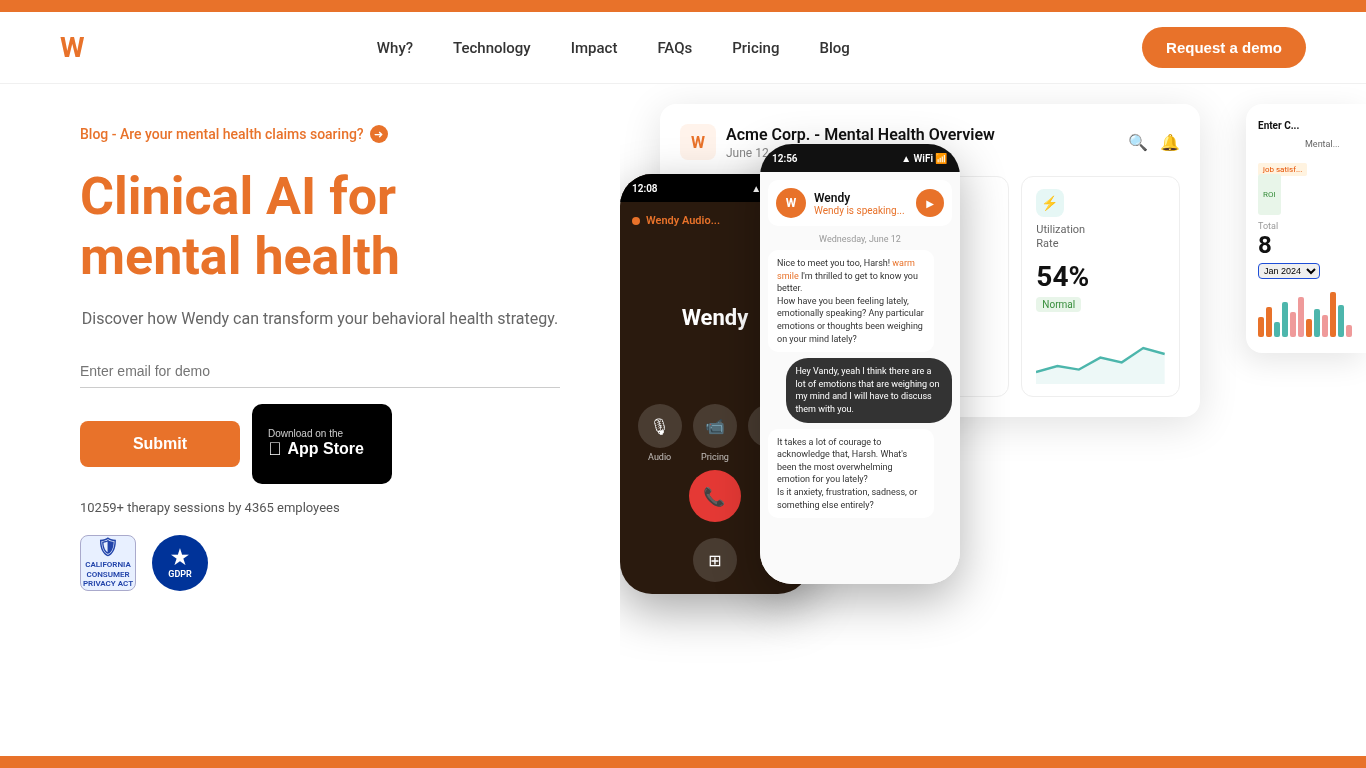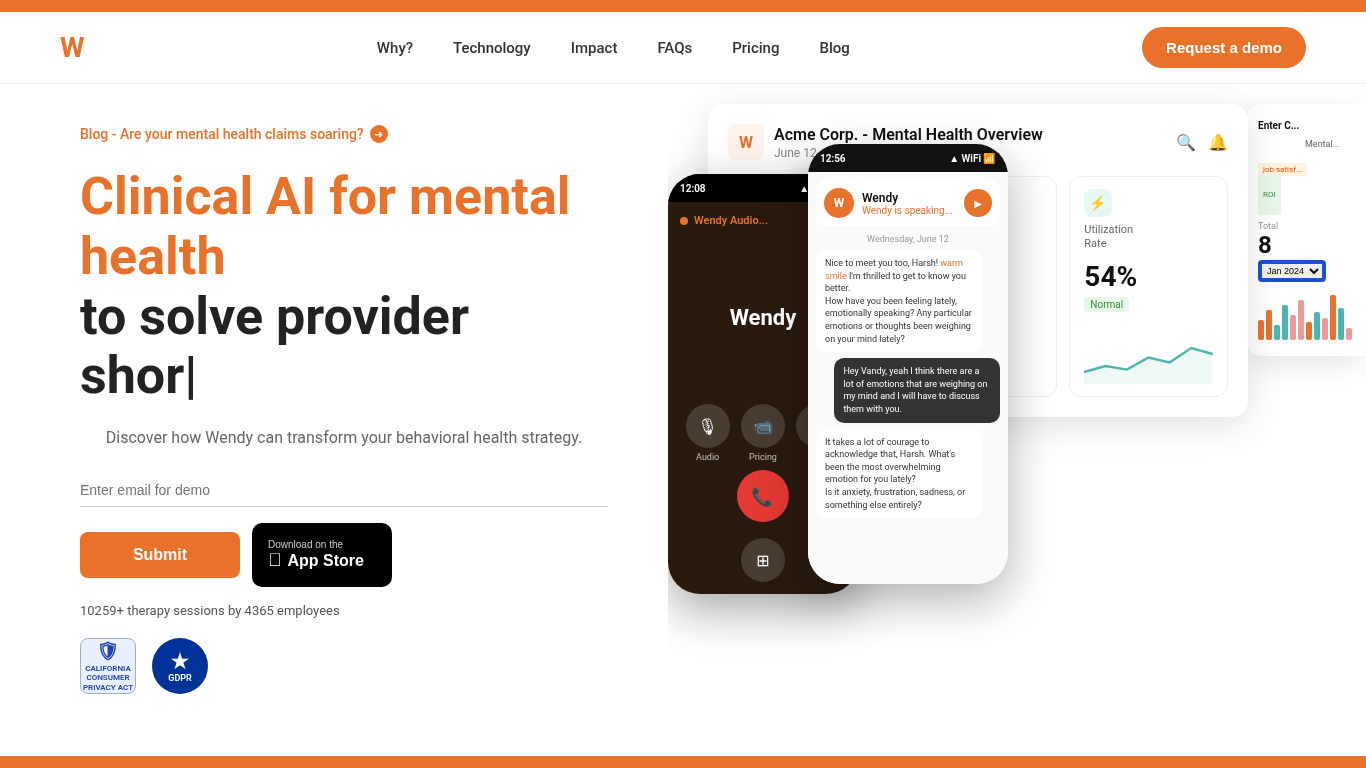--- a/index.html
+++ b/index.html
@@ -75,21 +75,21 @@
     
     main {
       padding-top: 84px;
       display: flex;
       height: 768px;
       position: relative;
     }
 
     
     .left-content {
-      width: 668px;
+      width: 620px;
       padding: 40px 60px 40px 80px;
       flex-shrink: 0;
     }
     .blog-link {
       color: #E8722A;
       font-size: 14px;
       font-weight: 500;
       text-decoration: none;
       display: inline-flex;
       align-items: center;
@@ -149,21 +149,21 @@
       font-size: 16px;
       font-weight: 600;
       cursor: pointer;
       min-width: 160px;
     }
     .app-store-btn {
       background: #000;
       color: #fff;
       border: none;
       border-radius: 10px;
-      padding: 16px 16px;
+      padding: 24px 16px;
       display: flex;
       flex-direction: column;
       align-items: flex-start;
       cursor: pointer;
       min-width: 140px;
     }
     .app-store-btn .download-on {
       font-size: 10px;
       opacity: 0.8;
     }
@@ -487,21 +487,21 @@
       padding: 7px 9px;
       font-size: 9px;
       color: #333;
       line-height: 1.4;
       margin-bottom: 6px;
       max-width: 90%;
     }
     .chat-bubble .highlight { color: #E8722A; }
     .chat-bubble-user {
       background: #333;
-      border-radius: 10px;
+      border-radius: 22px;
       padding: 7px 9px;
       font-size: 9px;
       color: #fff;
       line-height: 1.4;
       margin-bottom: 6px;
       max-width: 90%;
       align-self: flex-end;
       margin-left: auto;
     }
     .chat-messages {
@@ -579,24 +579,20 @@
 <main>
 
   <div class="left-content">
     <a class="blog-link" href="#">
       <span>Blog - Are your mental health claims soaring?</span>
       <span class="arrow">➜</span>
     </a>
 
     <div class="hero-headline">
       <div class="orange"><span>Clinical AI for</span> <span>mental health</span></div>
-      <div class="dark">
-        <span>to solve provider</span><br>
-        <span>shor|</span>
-      </div>
     </div>
 
     <p class="hero-subtext">Discover how Wendy can transform your behavioral health strategy.</p>
 
     <input class="email-input" type="email" placeholder="Enter email for demo" style="">
 
     <div class="cta-row">
       <button class="submit-btn">Submit</button>
       <button class="app-store-btn">
         <span class="download-on">Download on the</span>
@@ -745,21 +741,21 @@
       <div class="peek-item">Mental...</div>
       <div style="margin-top:8px;">
         <span style="background:#fff3e0;color:#e65100;font-size:8px;padding:2px 5px;border-radius:2px;">job satisf...</span>
       </div>
       <div style="margin-top:6px;">
         <span style="background:#e8f5e9;color:#388e3c;font-size:8px;padding:16px 5px;border-radius:3px;">ROI</span>
       </div>
       <div class="peek-chart">
         <div class="peek-total">Total</div>
         <div class="peek-big">8</div>
-        <select style="font-size:9px;border:4px solid #1d4ed8;border-radius:4px;padding:1px;">
+        <select style="font-size:9px;border:1px solid #1d4ed8;border-radius:4px;padding:1px;">
           <option>Jan 2024</option>
         </select>
         <div class="bar-chart-small">
           <div class="bar-s" style="height:20px;background:#E8722A;"></div>
           <div class="bar-s" style="height:30px;background:#E8722A;"></div>
           <div class="bar-s" style="height:15px;background:#4db6ac;"></div>
           <div class="bar-s" style="height:35px;background:#4db6ac;"></div>
           <div class="bar-s" style="height:25px;background:#ef9a9a;"></div>
           <div class="bar-s" style="height:40px;background:#ef9a9a;"></div>
           <div class="bar-s" style="height:18px;background:#E8722A;"></div>

